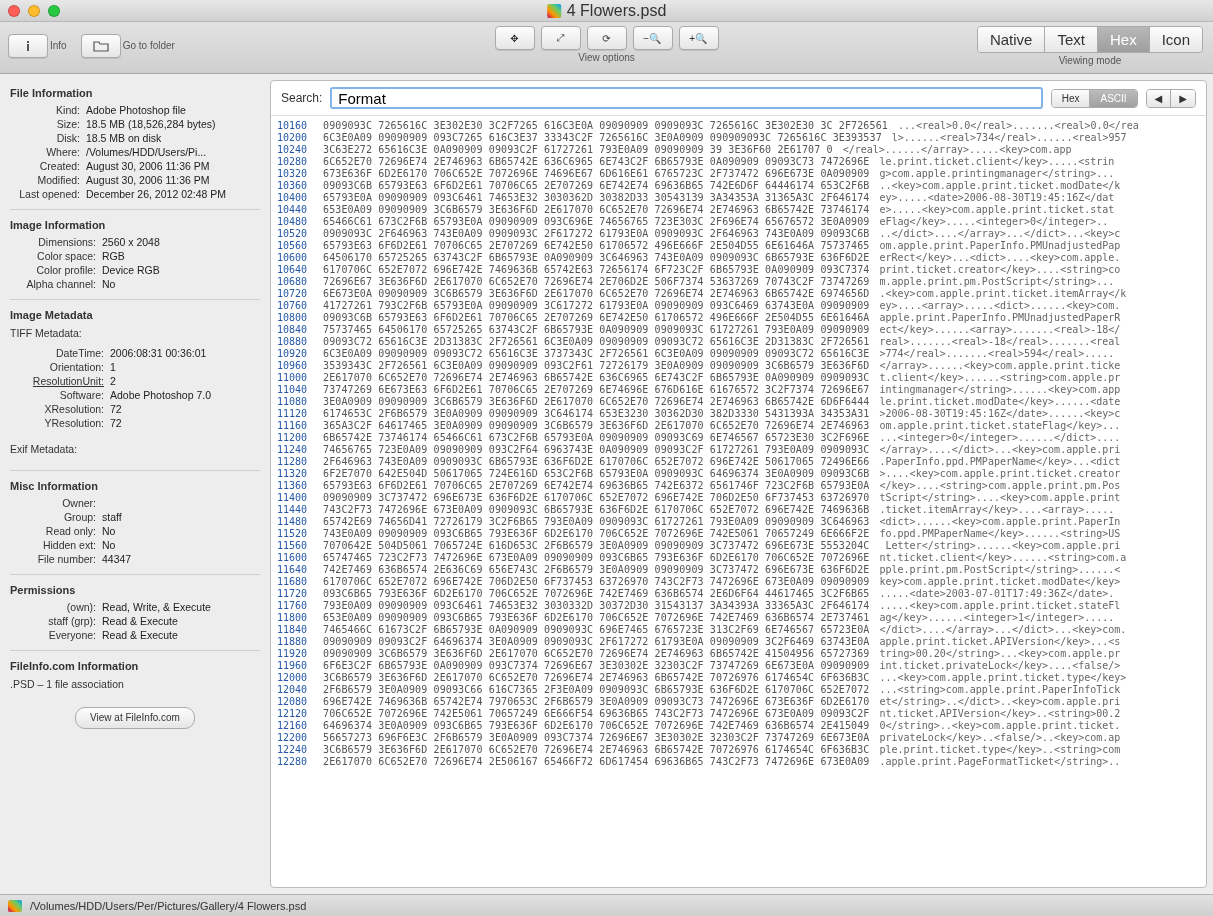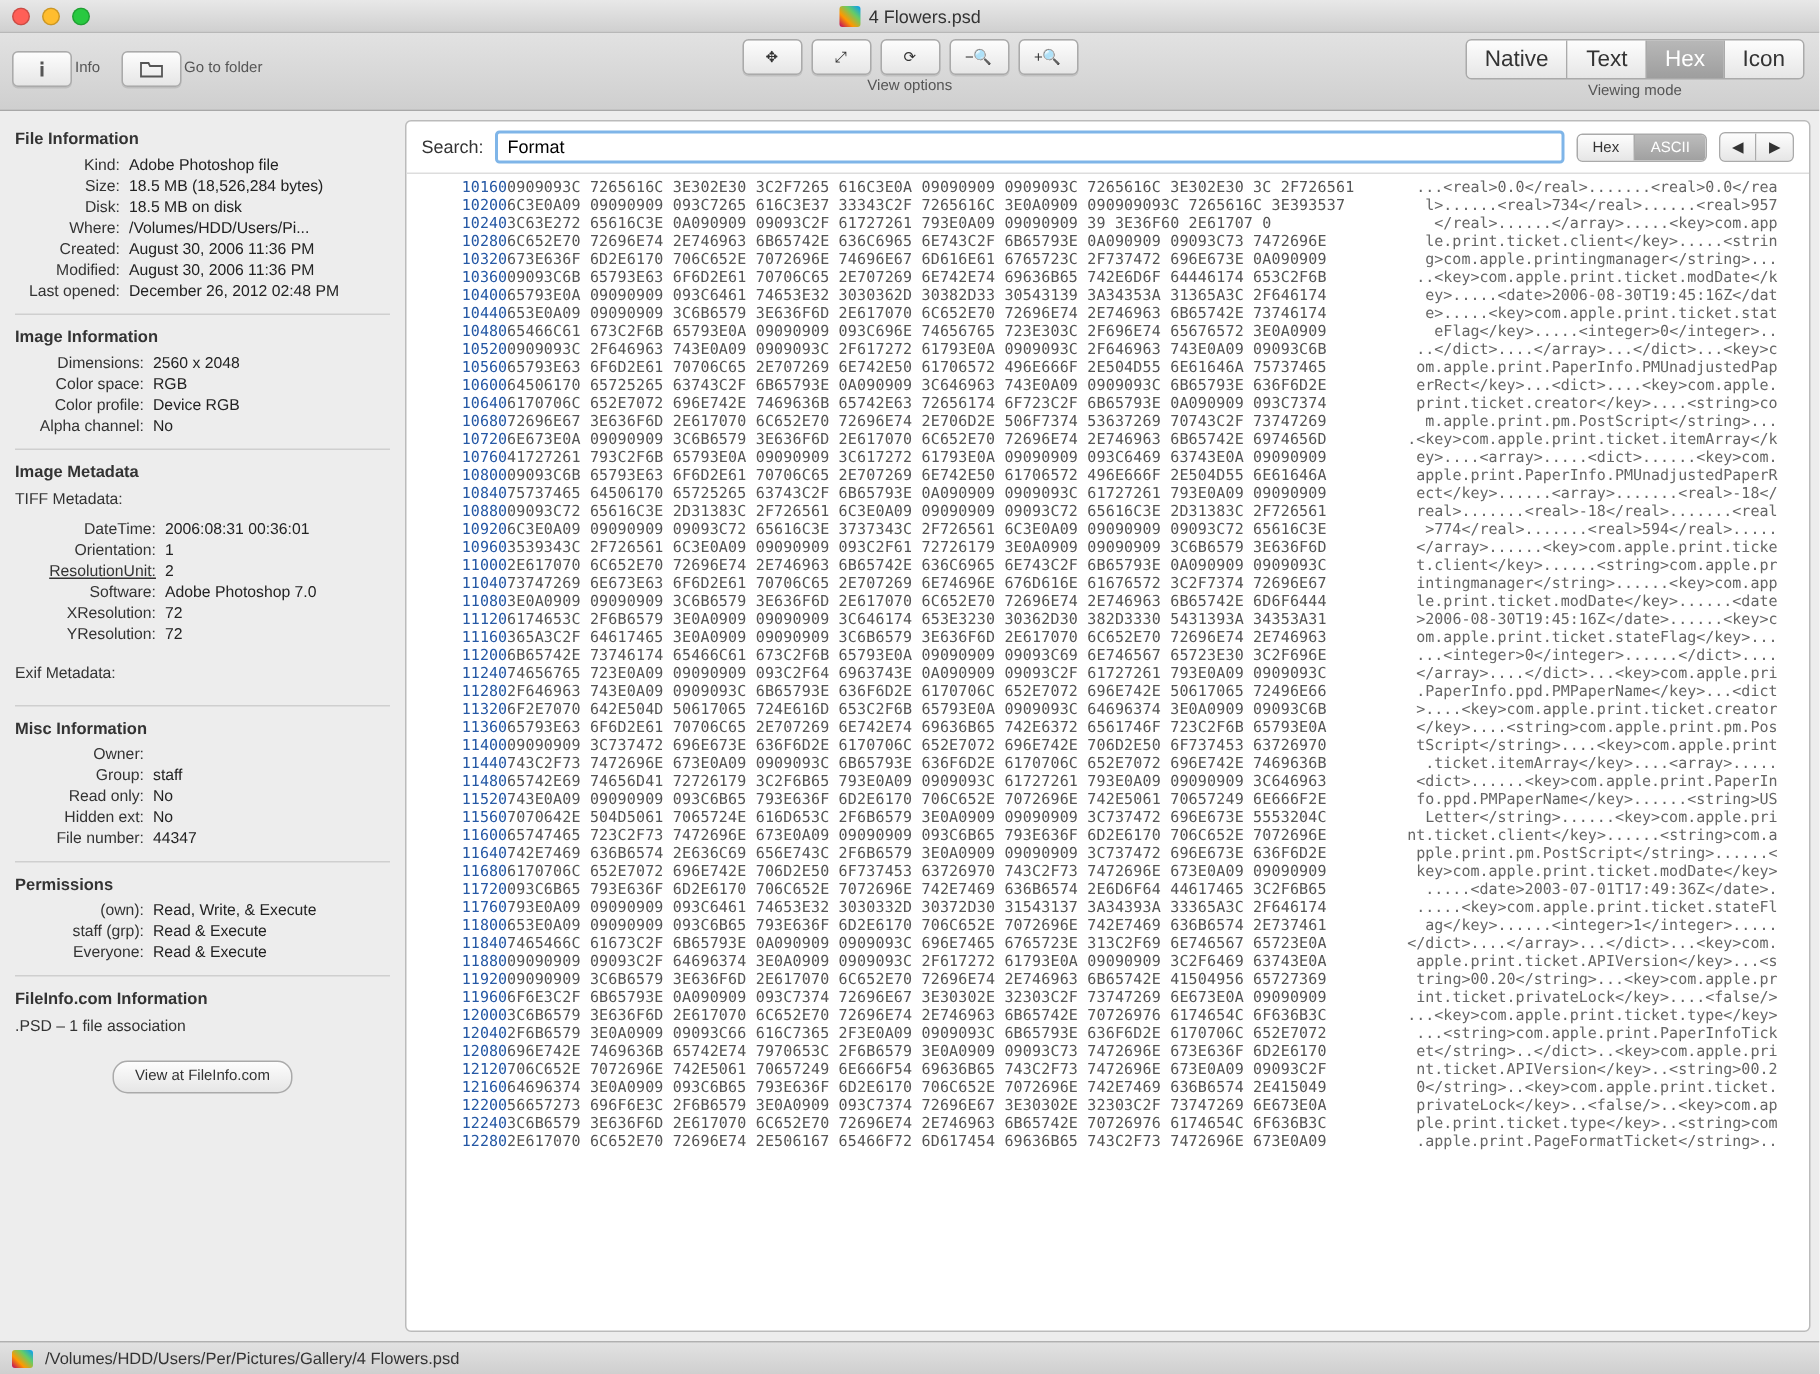--- a/index.html
+++ b/index.html
@@ -28,21 +28,21 @@
 .tl.red { background: #ff5f57; }
 .tl.yellow { background: #ffbd2e; }
 .tl.green { background: #28c940; }
 .title-center {
   position: absolute;
   left: 50%;
   transform: translateX(-50%);
   display: flex;
   align-items: center;
   gap: 6px;
-  font-size: 12px;
+  font-size: 16px;
 }
 .title-center .fileglyph {
   width: 14px; height: 14px;
   background: linear-gradient(45deg,#b06,#f90,#6c6,#09f);
   border-radius: 2px;
 }
 .toolbar {
   height: 52px;
   background: linear-gradient(#e2e2e2, #cfcfcf);
   display: flex;
@@ -148,39 +148,39 @@
   gap: 8px;
   border-bottom: 1px solid #ddd;
 }
 .searchrow label { font-size: 12px; }
 .searchrow input {
   flex: 1;
   height: 22px;
   border: 2px solid #7fb5e8;
   border-radius: 3px;
   padding: 0 6px;
-  font-size: 12px;
+  font-size: 15px;
 }
 .small-seg { display: flex; border: 1px solid #aaa; border-radius: 4px; overflow: hidden; }
 .small-seg .ss { padding: 3px 10px; font-size: 10px; background: linear-gradient(#fdfdfd,#e6e6e6); border-right: 1px solid #aaa; }
 .small-seg .ss:last-child { border-right: none; }
 .small-seg .ss.active { background: linear-gradient(#bcbcbc,#a0a0a0); color: #fff; }
 .arrows { display: flex; border: 1px solid #aaa; border-radius: 4px; overflow: hidden; }
 .arrows .ar { padding: 3px 8px; background: linear-gradient(#fdfdfd,#e6e6e6); border-right:1px solid #aaa; font-size:10px;}
 .arrows .ar:last-child{border-right:none;}
 .hexview {
   flex: 1;
   overflow: auto;
   font-family: Menlo, Monaco, Consolas, monospace;
   font-size: 10px;
   padding: 4px 0;
   white-space: pre;
   color: #444;
 }
-.hexrow { display: flex; padding: 0 21px; line-height: 12px; text-align: right; }
+.hexrow { display: flex; padding: 0 6px; line-height: 12px; }
 .hx-off { width: 46px; color: #2558a5; }
 .hx-bytes { flex: 0 0 auto; color: #555; padding-right: 10px; letter-spacing: 0.12px; }
 .hx-ascii { flex: 1; color: #666; }
 .statusbar {
   height: 22px;
   background: linear-gradient(#e2e2e2,#cfcfcf);
   border-top: 1px solid #b0b0b0;
   display: flex;
   align-items: center;
   padding: 0 8px;

